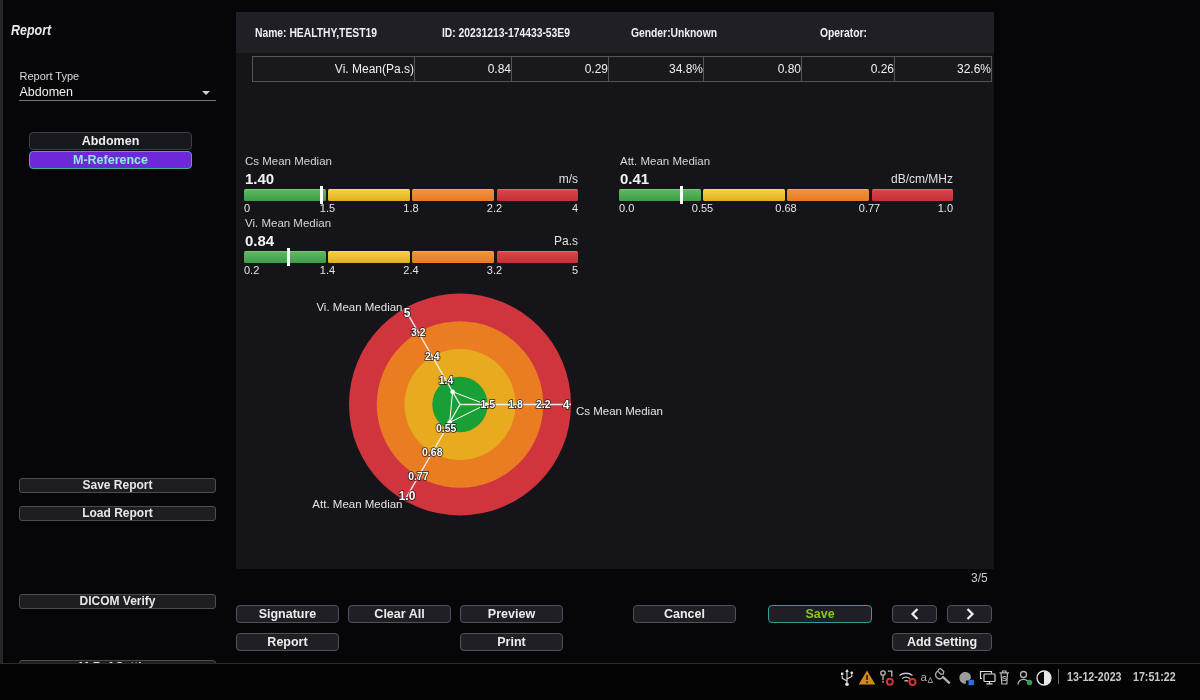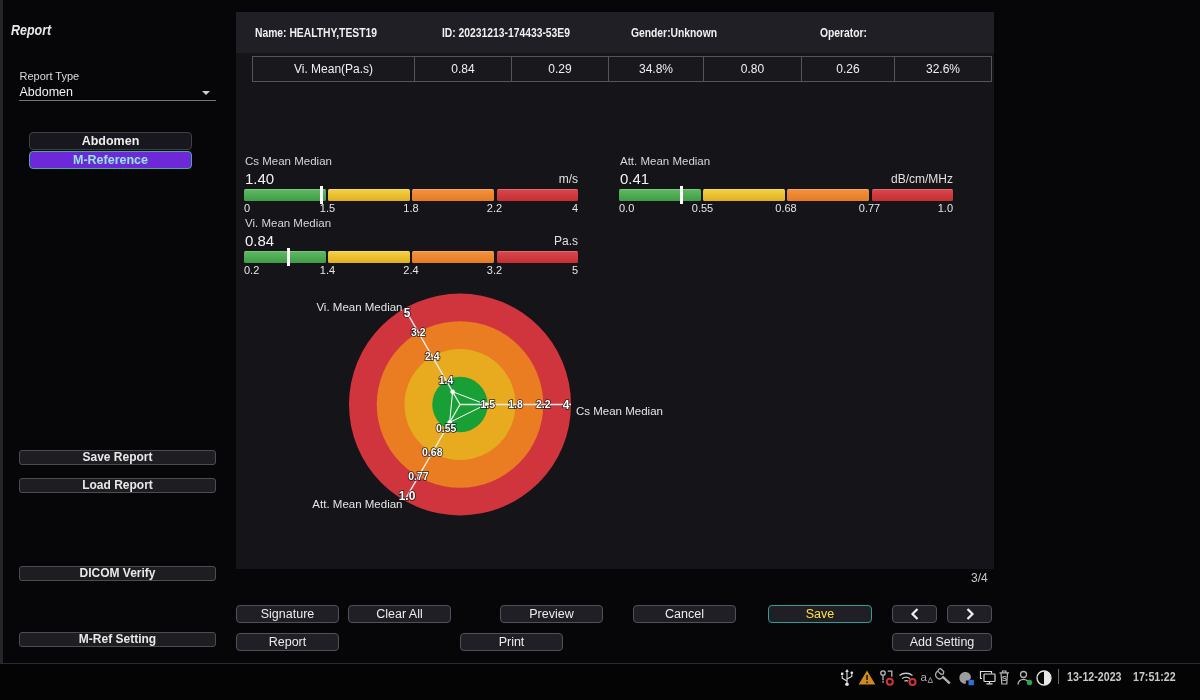--- a/index.html
+++ b/index.html
@@ -10,51 +10,51 @@
 #edge { left:0; top:0; width:3px; height:663px; background:#26262a; }
 
 #title { left:11px; top:22px; font:bold italic 14px "Liberation Sans",sans-serif; color:#e8e8e8; transform:scaleX(0.89); transform-origin:left top; }
 #rtlabel { left:19.5px; top:70px; font-size:11px; color:#dcdcdc; }
 #rtvalue { left:19.5px; top:85px; font-size:12.5px; color:#f0f0f0; }
 #ddline { left:19px; top:99.5px; width:197px; height:1px; background:#74747a; }
 #ddarrow { left:202px; top:91px; width:0; height:0; border-left:4.5px solid transparent; border-right:4.5px solid transparent; border-top:4.5px solid #cfcfcf; }
 .tabbtn { left:29px; width:163px; height:18px; border-radius:4px; text-align:center; font-size:12.5px; font-weight:bold; line-height:17px; }
 #tab1 { top:132px; background:#17171d; border:1px solid #3f3f47; color:#ededed; }
 #tab2 { top:151px; background:#6d28d9; border:1px solid #3fae9f; color:#8fe8de; }
-.sbtn { left:19px; width:197px; height:15px; background:#1d1d22; border:1px solid #4c4c54; border-radius:3px; text-align:center; font-size:12px; font-weight:bold; line-height:13.5px; color:#e8e8e8; }
+.sbtn { left:19px; width:197px; height:15px; background:#1d1d22; border:1px solid #4c4c54; border-radius:3px; text-align:center; font-size:12px; font-weight:bold; line-height:13.5px; color:#e8e8e8;margin-top:28px; }
 
 #panel { left:236px; top:12px; width:758px; height:557px; background:#141419; }
 #phead { left:236px; top:12px; width:758px; height:41px; background:#1f1f25; }
 .ph { top:26px; font-size:12px; font-weight:bold; color:#f0f0f0; transform:scaleX(0.86); transform-origin:left top; }
 
 table.rt { position:absolute; left:252px; top:56px; border-collapse:collapse; table-layout:fixed; }
 table.rt td { border:1px solid #54545a; background:#18181d; text-align:center; font-size:12px; color:#f0f0f0; }
 table.rt tr.h td { font-weight:bold; background:#141418; height:23px; }
 table.rt td.blank { background:transparent; border-top:none; border-left:none; }
-table.rt tr.d td { height:24px; }
+table.rt tr.d td { height:24px;text-align:right; }
 table.rt tr.d1 td { height:25px; }
 
 .gauge { position:absolute; width:334px; height:60px; }
 .gt { position:absolute; left:1px; top:2px; font-size:11.5px; color:#d6d6d6; }
-.gv { position:absolute; left:1px; top:17px; font-size:15px; font-weight:normal; color:#f2f2f2; }
+.gv { position:absolute; left:1px; top:17px; font-size:15px; font-weight:bold; color:#f2f2f2; }
 .gu { position:absolute; right:0; top:19px; font-size:12px; color:#e0e0e0; }
 .gbar { position:absolute; left:0; top:36px; width:334px; height:11.5px; }
 .gbar i { position:absolute; top:0; height:11.5px; width:81.5px; border-radius:1.5px; }
 .sg { background:linear-gradient(#5cb860,#3f9c47); border-top:1px solid #79c67c; }
 .sy { background:linear-gradient(#f4cf43,#e0af1f); border-top:1px solid #f7da6e; }
 .so { background:linear-gradient(#f2913f,#e57b22); border-top:1px solid #f5a763; }
 .sr { background:linear-gradient(#d8454a,#c52f33); border-top:1px solid #e06b6e; }
 .mk { position:absolute; top:-3px; width:3px; height:17.5px; background:#fff; }
 .gs { position:absolute; left:0; top:49px; width:334px; height:14px; font-size:11px; color:#e6e6e6; }
 .gs span { position:absolute; top:0; transform:translateX(-50%); }
 .gs span.l { left:0; transform:none; }
 .gs span.r { right:0; left:auto; transform:none; }
 
-.bbtn { height:18px; background:#1f1f25; border:1px solid #50505a; border-radius:4px; text-align:center; font-size:12.5px; font-weight:normal; line-height:16px; color:#ececec; }
-#save { border-color:#2f9e95; color:#fde047; }
+.bbtn { height:18px; background:#1f1f25; border:1px solid #50505a; border-radius:4px; text-align:center; font-size:12.5px; font-weight:bold; line-height:16px; color:#ececec; }
+#save { border-color:#2f9e95; color:#84cc16; }
 #pg { left:971px; top:571px; font-size:12px; color:#c9c9c9; }
 
 #sline { left:0; top:663px; width:1200px; height:1px; background:#2b2b2e; }
 #sbar { left:0; top:664px; width:1200px; height:36px; background:#040405; }
 .stime { top:669px; font-size:13.5px; font-weight:bold; color:#c8c8c8; transform:scaleX(0.79); transform-origin:left top; letter-spacing:0; }
 #sdiv { left:1058px; top:669px; width:1px; height:15px; background:#6a6a6a; }
 </style>
 </head>
 <body>
 <div class="abs" id="edge"></div>
@@ -192,25 +192,25 @@
     <text x="108.38" y="197">0.77</text>
     <text x="97" y="217" font-size="12">1.0</text>
   </g>
   <g font-family="Liberation Sans, sans-serif" font-size="11.5" fill="#e4e4e4">
     <text x="92.5" y="27.5" text-anchor="end">Vi. Mean Median</text>
     <text x="266" y="132">Cs Mean Median</text>
     <text x="92.5" y="224.5" text-anchor="end">Att. Mean Median</text>
   </g>
 </svg>
 
-<div class="abs" id="pg">3/4</div>
+<div class="abs" id="pg">3/5</div>
 
 <div class="abs bbtn" style="left:236px; top:605px; width:103px;">Signature</div>
 <div class="abs bbtn" style="left:348px; top:605px; width:103px;">Clear All</div>
-<div class="abs bbtn" style="left:460px; top:605px; width:103px;margin-left:40px;">Preview</div>
+<div class="abs bbtn" style="left:460px; top:605px; width:103px;">Preview</div>
 <div class="abs bbtn" style="left:633px; top:605px; width:103px;">Cancel</div>
 <div class="abs bbtn" id="save" style="left:768px; top:605px; width:104px;">Save</div>
 <div class="abs bbtn" style="left:892px; top:605px; width:45px;"><svg width="10" height="12" viewBox="0 0 10 12" style="margin-top:2px">
       <path d="M7.5,1 L2.5,6 L7.5,11" fill="none" stroke="#f0f0f0" stroke-width="2.2"></path>
     </svg></div>
 <div class="abs bbtn" style="left:947px; top:605px; width:45px;"><svg width="10" height="12" viewBox="0 0 10 12" style="margin-top:2px">
       <path d="M2.5,1 L7.5,6 L2.5,11" fill="none" stroke="#f0f0f0" stroke-width="2.2"></path>
     </svg></div>
 <div class="abs bbtn" style="left:236px; top:633px; width:103px;">Report</div>
 <div class="abs bbtn" style="left:460px; top:633px; width:103px;">Print</div>

